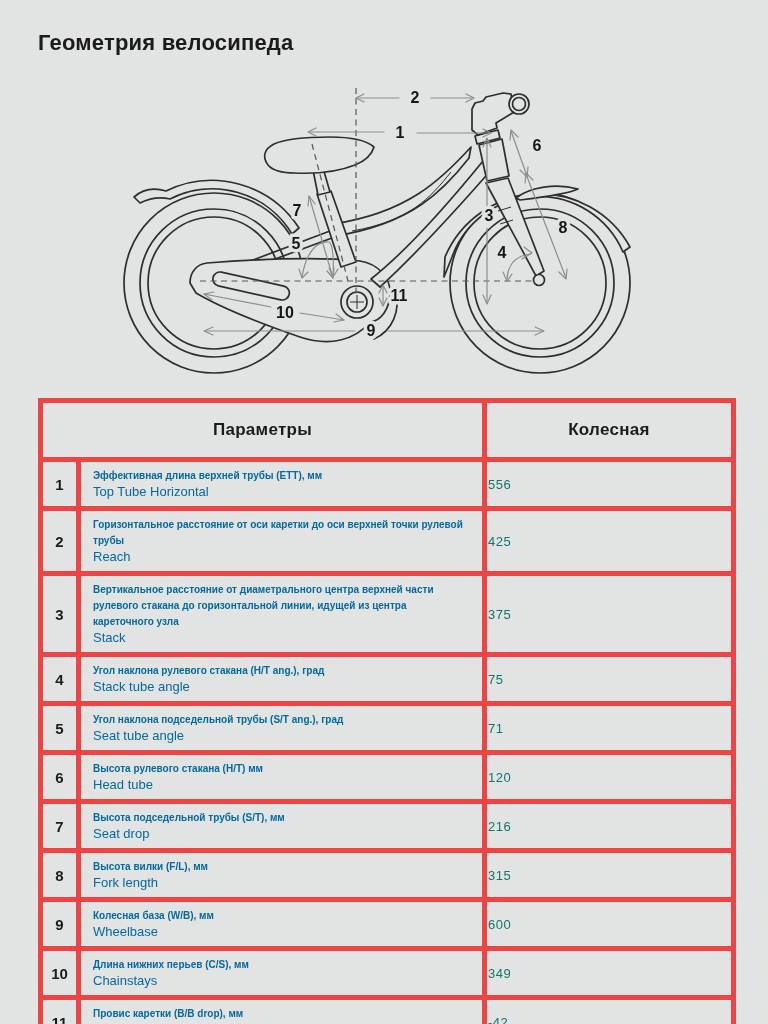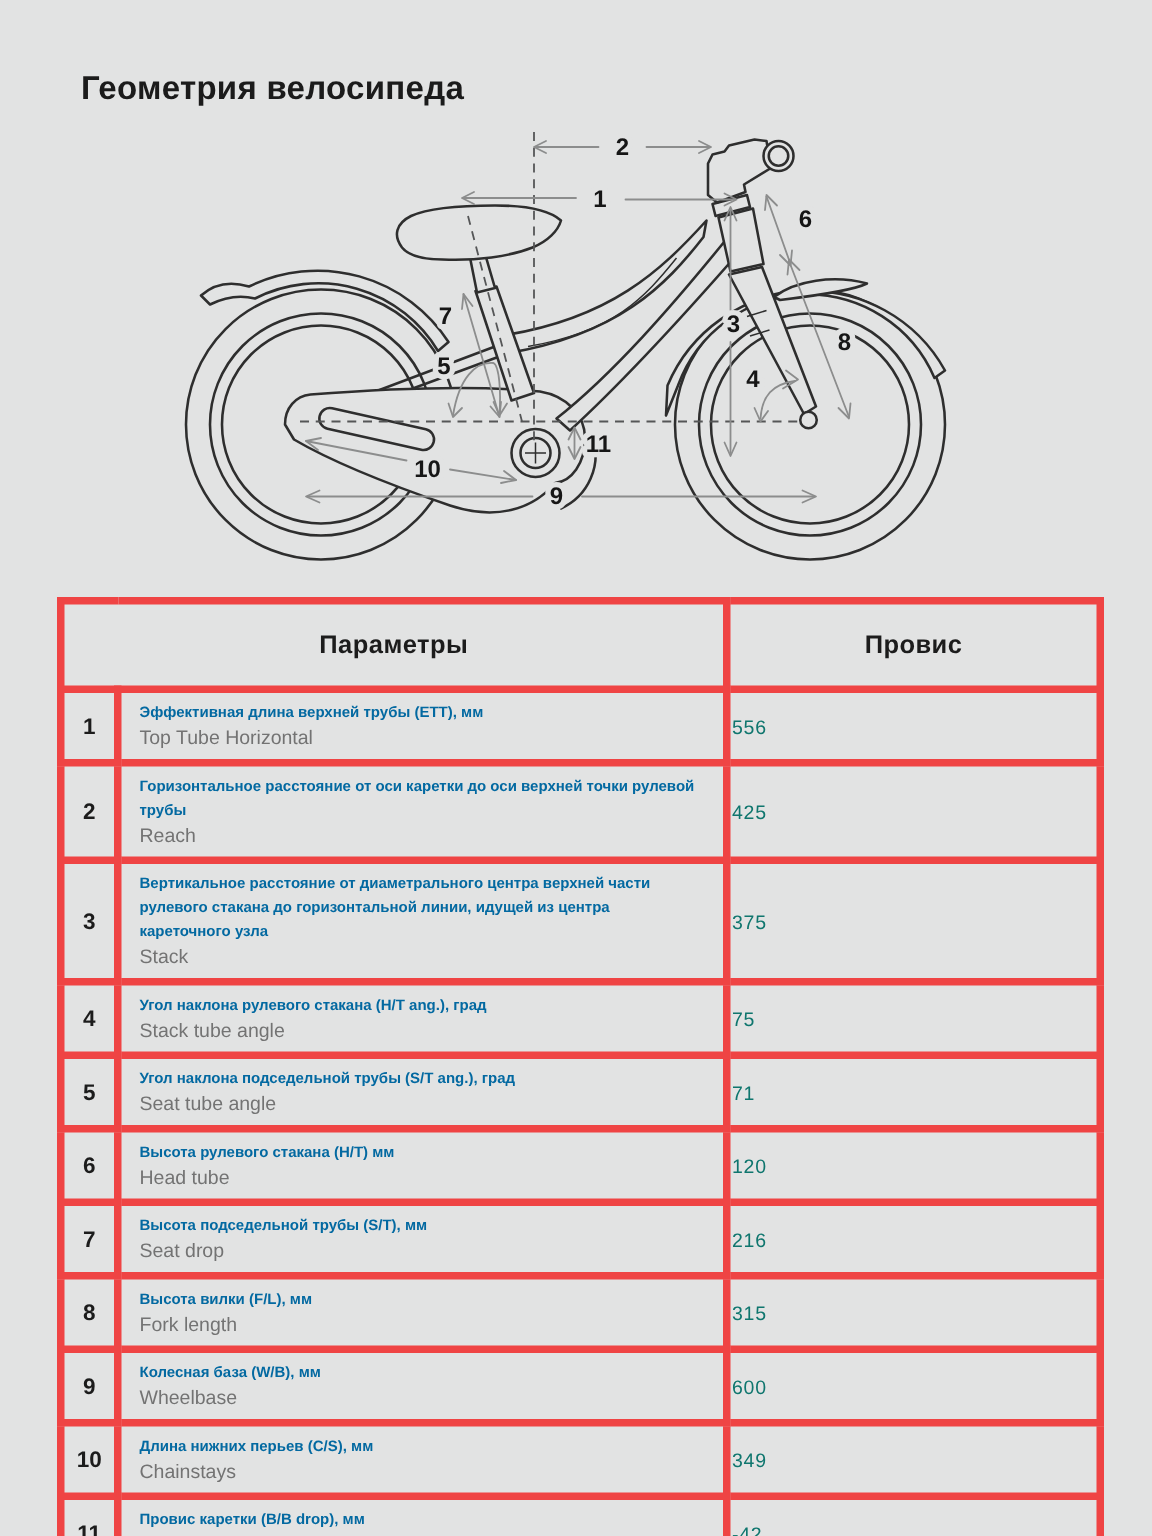--- a/index.html
+++ b/index.html
@@ -1,29 +1,29 @@
 <!DOCTYPE html>
 <html><head>
 <meta charset="utf-8">
 <style>
   html,body{margin:0;padding:0;}
   body{width:768px;height:1024px;background:#e2e3e3;font-family:"Liberation Sans",sans-serif;}
   .page{position:relative;width:768px;height:1024px;background:#e2e3e3;overflow:hidden;}
-  .page-title{position:absolute;left:38px;top:30px;margin:16px;font-size:22px;font-weight:700;
+  .page-title{position:absolute;left:38px;top:30px;margin:0;font-size:22px;font-weight:700;
     color:#1b1b1b;letter-spacing:.2px;}
   .diagram{position:absolute;left:0;top:70px;width:768px;height:330px;}
   .geo-table{position:absolute;left:38px;top:398px;width:693px;border-collapse:collapse;
     table-layout:fixed;}
   .geo-table td,.geo-table th{border:5px solid #ef4444;vertical-align:middle;}
   .geo-table th{height:52px;font-size:17px;font-weight:700;color:#1c1c1c;letter-spacing:.3px;}
   col.c-num{width:38px;}col.c-param{width:406px;}col.c-val{width:249px;}
   td.num{text-align:center;font-weight:700;font-size:15px;color:#1c1c1c;}
   td.param{padding:6px 12px;}
   td.param .ru{font-weight:700;font-size:10px;line-height:16px;color:#0369a1;}
-  td.param .en{font-weight:400;font-size:13px;line-height:16px;color:#737373;}
+  td.param .en{font-weight:400;font-size:13px;line-height:16px;color:#0369a1;}
   td.val{font-size:13px;font-weight:400;color:#0f766e;letter-spacing:.5px;}
   
   .bike{stroke:#2e2e2e;stroke-width:1.7;fill:none;stroke-linecap:round;stroke-linejoin:round;}
   .bike-fill{stroke:#2e2e2e;stroke-width:1.7;fill:#e2e3e3;stroke-linejoin:round;}
   .bike-thin{stroke:#2e2e2e;stroke-width:1;fill:none;}
   .dash{stroke:#555657;stroke-width:1.2;fill:none;stroke-dasharray:6 4.5;}
   .dim{stroke:#8c8d8d;stroke-width:1.2;fill:none;stroke-linecap:round;stroke-linejoin:round;}
   .callout{font-family:"Liberation Sans",sans-serif;font-size:16px;font-weight:700;fill:#161616;
     text-anchor:middle;paint-order:stroke;stroke:#e2e3e3;stroke-width:7px;stroke-linejoin:round;}
 </style>
@@ -164,21 +164,21 @@
 
   <table class="geo-table">
     <colgroup>
         <col class="c-num">
         <col class="c-param">
         <col class="c-val">
       </colgroup>
     <thead>
       <tr>
         <th colspan="2">Параметры</th>
-        <th>Провис</th>
+        <th>Колесная</th>
       </tr>
     </thead>
     <tbody>
       <tr>
         <td class="num">1</td>
         <td class="param">
             <div class="ru">Эффективная длина верхней трубы (ETT), мм</div>
           <div class="en">Top Tube Horizontal</div>
           </td>
         <td class="val">556</td>

